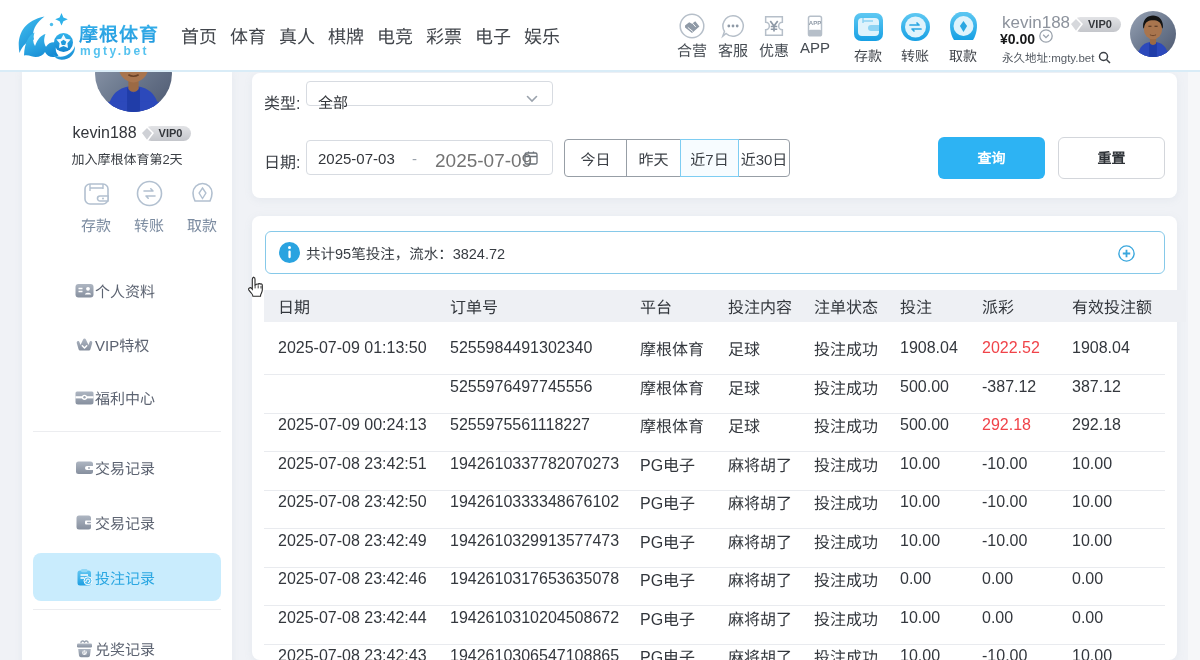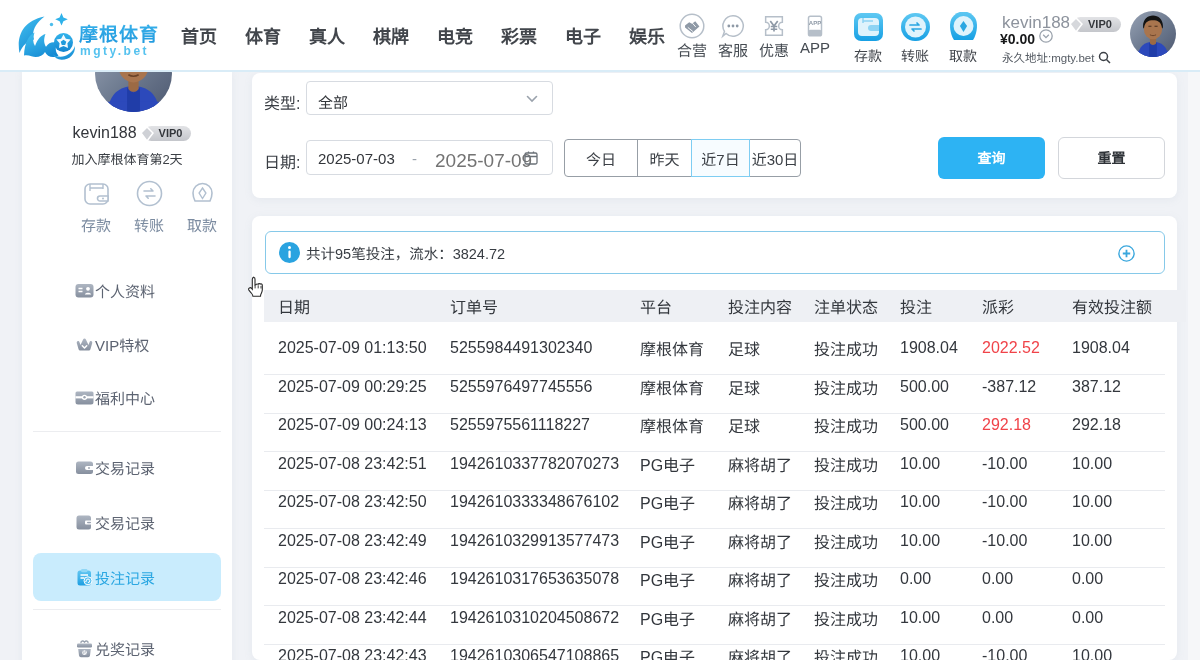--- a/index.html
+++ b/index.html
@@ -2,21 +2,21 @@
 <html lang="zh-CN"><head>
 <meta charset="UTF-8">
 <style>
 * { margin:0; padding:0; box-sizing:border-box; }
 html,body { width:1200px; height:660px; overflow:hidden; font-family:"Liberation Sans", sans-serif; background:#f0f2f6; }
 
 #header { position:absolute; left:0; top:0; width:1200px; height:72px; background:#fff; border-bottom:2px solid #d9ecf7; z-index:20; }
 #logo-text { position:absolute; left:79px; top:19px; font-size:19px; font-weight:bold;
   background:linear-gradient(180deg,#3cb5ec,#1f97dd); -webkit-background-clip:text; background-clip:text; color:transparent; letter-spacing:1px;}
 #logo-sub { position:absolute; left:80px; top:44px; font-size:12px; font-weight:bold; color:#55c2ef; letter-spacing:2.5px; }
-#nav { position:absolute; left:181px; top:0; height:70px; display:flex; align-items:center; gap:28px; font-size:18px; color:#42464c;font-weight:bold; }
+#nav { position:absolute; left:181px; top:0; height:70px; display:flex; align-items:center; gap:13px; font-size:18px; color:#42464c; }
 .navitem { white-space:nowrap; }
 
 .gicon { position:absolute; top:13px; width:44px; text-align:center; color:#454b52; font-size:15px; }
 .gicon svg { display:block; margin:0 auto 0; }
 
 .bicon { position:absolute; top:12px; width:48px; text-align:center; color:#42464c; font-size:14px; }
 .bicon svg { display:block; margin:0 auto 3px; }
 
 #uname { position:absolute; left:1002px; top:13px; font-size:17px; color:#8d939d; }
 #uvip  { position:absolute; left:1073px; top:14px; }
@@ -34,21 +34,21 @@
 .sic svg { display:block; margin:0 auto 7px; }
 #menu { position:absolute; left:0; top:0; width:210px; }
 .mi { position:absolute; left:11px; width:188px; height:48px; display:flex; align-items:center; padding-left:42px; gap:1px; font-size:15px; color:#5d6472; border-radius:8px; }
 .mi svg { flex:0 0 auto; }
 .mi.sel { background:#c9ecfd; color:#2ba7e2; }
 .mdiv { position:absolute; left:11px; width:188px; height:1px; background:#ecedf0; }
 
 #fcard { position:absolute; left:252px; top:73px; width:925px; height:125px; background:#fff; border-radius:8px; z-index:4; box-shadow:0 2px 8px rgba(140,155,175,0.10); }
 #tcard { position:absolute; left:252px; top:216px; width:925px; height:444px; background:#fff; border-radius:8px; z-index:4; box-shadow:0 2px 8px rgba(140,155,175,0.10); }
 .flabel { position:absolute; left:12px; font-size:16px; color:#3a3e44; }
-.fbox { position:absolute; left:54px; width:247px; height:34px; border:1px solid #d7dbe1; border-radius:4px; background:#fff; }
+.fbox { position:absolute; left:54px; width:247px; height:25px; border:1px solid #d7dbe1; border-radius:4px; background:#fff; }
 #btngroup { position:absolute; left:312px; top:66px; height:38px; display:flex; }
 .bseg { height:38px; display:flex; align-items:center; justify-content:center; font-size:15px; color:#3c4046; background:#fff; border:1px solid #979ea6; margin-left:-1px; position:relative; }
 .bseg.first { border-radius:4px 0 0 4px; margin-left:0; }
 .bseg.last { border-radius:0 4px 4px 0; }
 .bseg.sel { border-color:#7ecdf2; z-index:2; background:#f7fcff; }
 #qbtn { position:absolute; left:686px; top:64px; width:107px; height:42px; background:#2db3f3; border-radius:6px; color:#fff; font-weight:bold; font-size:14px; text-align:center; line-height:42px; }
 #rbtn { position:absolute; left:806px; top:64px; width:107px; height:42px; background:#fff; border:1px solid #d3d6db; border-radius:6px; color:#2e3237; font-weight:bold; font-size:14px; text-align:center; line-height:40px; }
 #infobar { position:absolute; left:13px; top:15px; width:900px; height:43px; border:1px solid #86c9e9; border-radius:6px; display:flex; align-items:center; }
 #infobar .txt { font-size:14.5px; color:#383d43; margin-left:6px; }
 
@@ -256,21 +256,21 @@
   <div class="fbox" style="top:67px;height:35px;">
     <span style="position:absolute;left:11px;top:9px;font-size:15px;color:#33363b;">2025-07-03</span>
     <span style="position:absolute;left:105px;top:9px;font-size:15px;color:#9aa2ac;">-</span>
     <span style="position:absolute;left:128px;top:9px;font-size:19px;color:#737373;">2025-07-09</span>
     <svg style="position:absolute;right:14px;top:10px;" width="14" height="14" viewBox="0 0 14 14" fill="none" stroke="#6a7077" stroke-width="1.3">
         <rect x="1" y="2" width="12" height="11" rx="1.5"></rect>
         <path d="M1 5.5 h12 M4.5 2 v-1.5 M9.5 2 v-1.5"></path>
       </svg>
   </div>
   <div id="btngroup">
-    <div class="bseg first" style="width:74px;text-align:center;">今日</div>
+    <div class="bseg first" style="width:63px;text-align:center;">今日</div>
     <div class="bseg" style="width:55px;">昨天</div>
     <div class="bseg sel" style="width:59px;">近7日</div>
     <div class="bseg last" style="width:52px;">近30日</div>
   </div>
   <div id="qbtn">查询</div>
   <div id="rbtn">重置</div>
 </div>
 
 <div id="tcard">
   <div id="infobar">
@@ -300,21 +300,20 @@
         <span class="tc" style="left:14px">2025-07-09 01:13:50</span>
         <span class="tc" style="left:186px">5255984491302340</span>
         <span class="tc" style="left:376px">摩根体育</span>
         <span class="tc" style="left:464px">足球</span>
         <span class="tc" style="left:550px">投注成功</span>
         <span class="tc" style="left:636px">1908.04</span>
         <span class="tc red" style="left:718px">2022.52</span>
         <span class="tc" style="left:808px">1908.04</span>
       </div>
       <div class="trow" style="top:144.5px">
-        <span class="tc" style="left:14px">2025-07-09 00:29:25</span>
         <span class="tc" style="left:186px">5255976497745556</span>
         <span class="tc" style="left:376px">摩根体育</span>
         <span class="tc" style="left:464px">足球</span>
         <span class="tc" style="left:550px">投注成功</span>
         <span class="tc" style="left:636px">500.00</span>
         <span class="tc" style="left:718px">-387.12</span>
         <span class="tc" style="left:808px">387.12</span>
       </div>
       <div class="trow" style="top:183px">
         <span class="tc" style="left:14px">2025-07-09 00:24:13</span>

